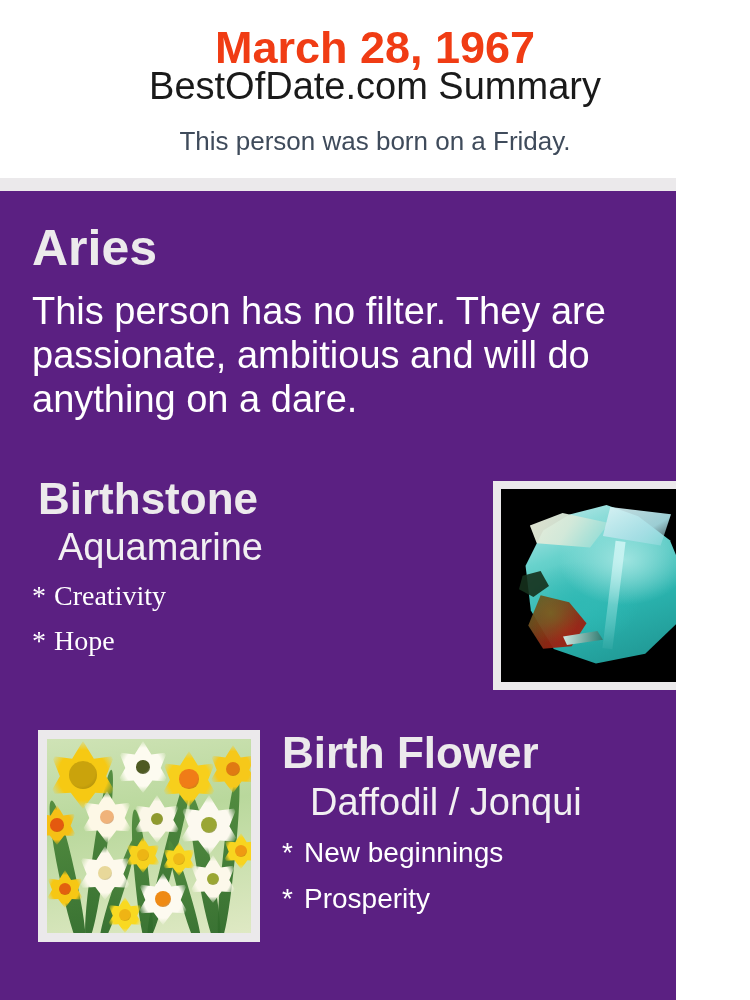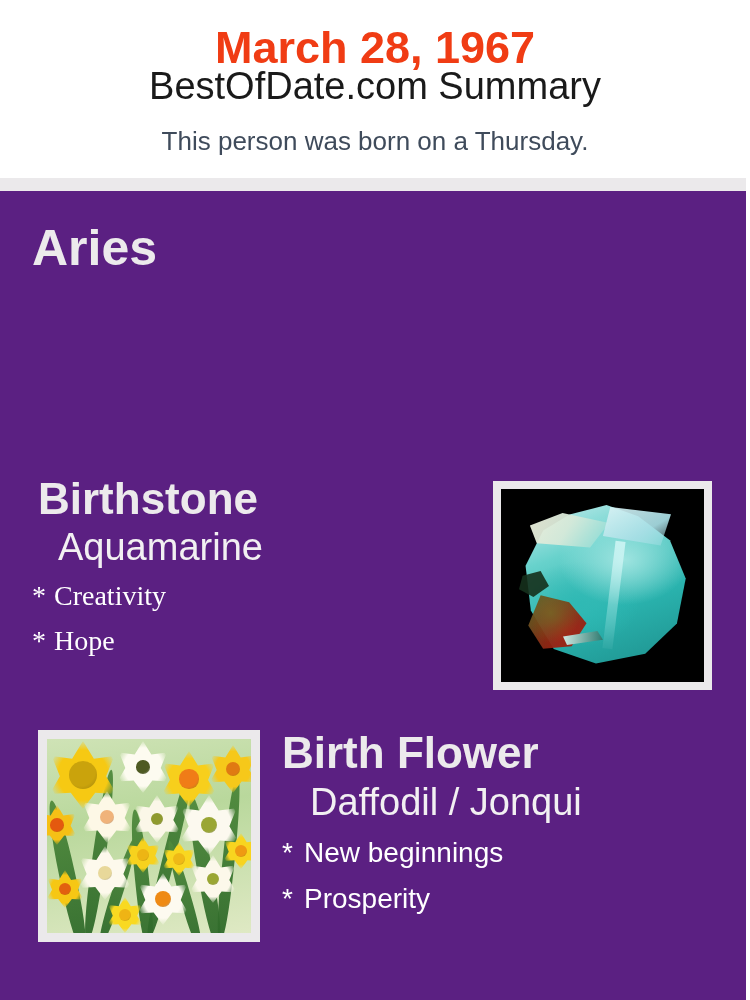--- a/index.html
+++ b/index.html
@@ -9,21 +9,21 @@
   }
   body {
     width: 750px;
     height: 1000px;
     background: #ffffff;
     font-family: "Liberation Sans", "DejaVu Sans", sans-serif;
     overflow: hidden;
   }
   #card {
     position: relative;
-    width: 746px;
+    width: 676px;
     height: 1000px;
     background: #ffffff;
     overflow: hidden;
   }
 
   
   #header {
     position: absolute;
     left: 0;
     top: 0;
@@ -340,28 +340,29 @@
   }
 </style>
 </head>
 <body>
 
 <div id="card">
 
   <div id="header">
     <div id="date-title">March 28, 1967</div>
     <div id="site-summary">BestOfDate.com Summary</div>
-    <div id="born-line">This person was born on a Thursday.</div>
+    <div id="born-line">This person was born on a Friday.</div>
   </div>
 
   <div id="divider"></div>
 
   <div id="body-panel">
 
     <div id="zodiac-name">Aries</div>
+    <div id="zodiac-desc">This person has no filter. They are passionate, ambitious and will do anything on a dare.</div>
 
     <div id="birthstone-section">
       <div id="birthstone-heading">Birthstone</div>
       <div id="birthstone-name">Aquamarine</div>
       <ul class="trait-list" id="birthstone-traits">
         <li><span class="bullet-mark">*</span><span>Creativity</span></li>
         <li><span class="bullet-mark">*</span><span>Hope</span></li>
       </ul>
     </div>
 

